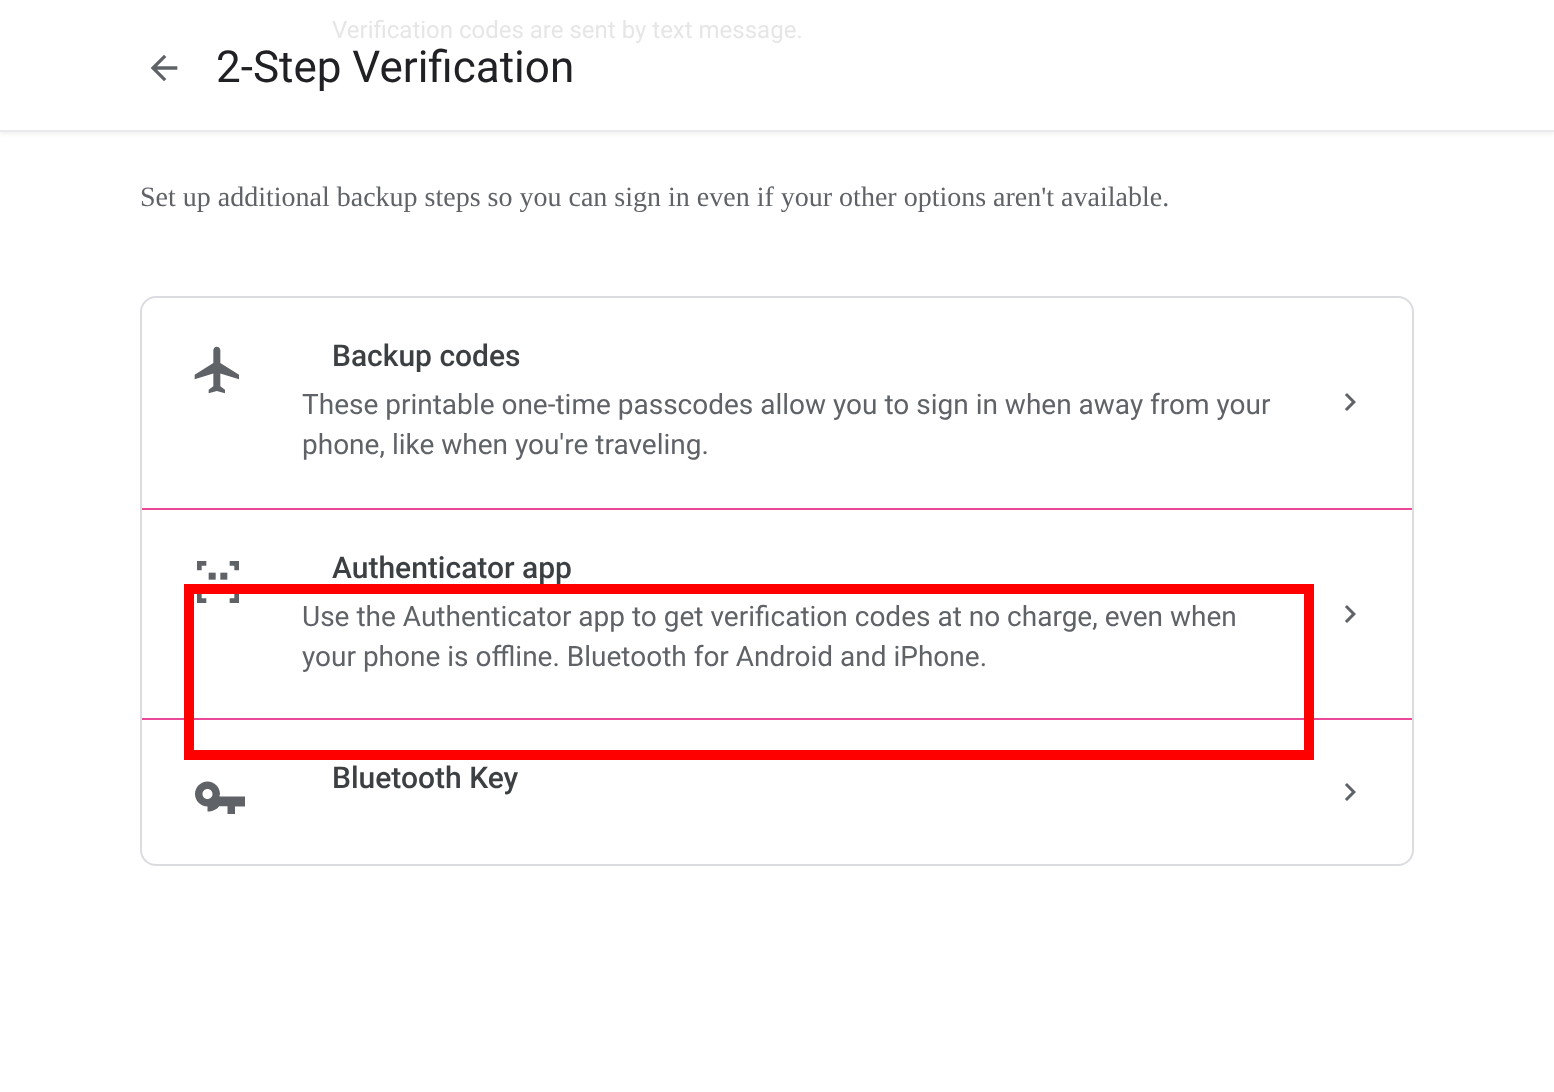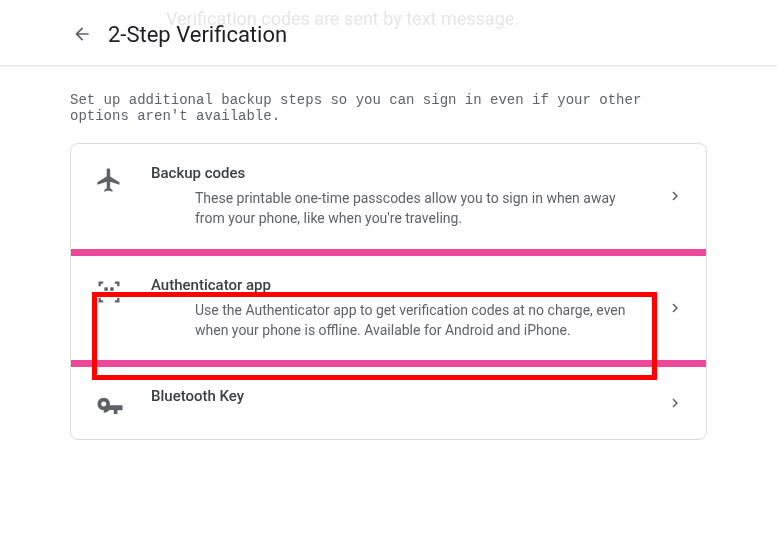--- a/index.html
+++ b/index.html
@@ -8,21 +8,21 @@
     font-family: 'Google Sans', Roboto, Arial, sans-serif;
     background: #fff;
     color: #202124;
     width: 777px;
   }
   .ghost-text {
     position: absolute;
     top: 8px;
     left: 166px;
     color: #e6e6e6;
-    font-size: 18px;
+    font-size: 12px;
     font-family: Roboto, Arial, sans-serif;
   }
   .header {
     display: flex;
     align-items: flex-end;
     padding: 22px 0 18px 72px;
     border-bottom: 1px solid #e8eaed;
     box-shadow: 0 1px 2px rgba(60,64,67,0.08);
     position: relative;
   }
@@ -45,33 +45,33 @@
   }
   .section-heading {
     font-size: 16px;
     font-weight: 400;
     color: #202124;
     margin: 0 0 10px 0;
   }
   .section-sub {
     font-size: 14px;
     color: #5f6368;
-    margin: 0 0 19px 0;
-    font-family: Liberation Mono, monospace;
+    margin: 0 0 40px 0;
+    font-family: Liberation Serif, serif;
   }
   .card {
     border: 1px solid #dadce0;
     border-radius: 8px;
     overflow: hidden;
   }
   .row {
     display: flex;
     align-items: flex-start;
     padding: 20px 24px 20px 24px;
-    border-top: 7px solid #ec4899;
+    border-top: 1px solid #ec4899;
     position: relative;
     cursor: pointer;
   }
   .row:first-child { border-top: none; }
   .row-icon {
     width: 40px;
     flex-shrink: 0;
     color: #5f6368;
     padding-top: 2px;
   }
@@ -80,27 +80,27 @@
     flex: 1;
     padding-left: 16px;
     padding-right: 40px;
   }
   .row-title {
     font-size: 15px;
     font-weight: 500;
     color: #3c4043;
     margin-bottom: 6px;
     font-family: Roboto, Arial, sans-serif;
+    margin-left: 15px;
   }
   .row-desc {
     font-size: 14px;
     line-height: 1.45;
     color: #5f6368;
     font-family: Roboto, Arial, sans-serif;
-    margin-left: 44px;
   }
   .row-chevron {
     position: absolute;
     right: 22px;
     top: 50%;
     transform: translateY(-50%);
     color: #5f6368;
   }
   .row-chevron svg { display:block; }
   .highlight-box {
@@ -156,21 +156,21 @@
           <rect x="8" y="8" width="3" height="3"></rect>
           <rect x="13" y="8" width="3" height="3"></rect>
           <rect x="8" y="13" width="3" height="3"></rect>
           <rect x="13" y="13" width="1.4" height="1.4"></rect>
           <rect x="15" y="15" width="1.4" height="1.4"></rect>
           <rect x="13" y="15" width="1.4" height="1.4"></rect>
         </svg>
       </div>
       <div class="row-body">
         <div class="row-title">Authenticator app</div>
-        <div class="row-desc">Use the Authenticator app to get verification codes at no charge, even when your phone is offline. Available for Android and iPhone.</div>
+        <div class="row-desc">Use the Authenticator app to get verification codes at no charge, even when your phone is offline. Bluetooth for Android and iPhone.</div>
       </div>
       <span class="row-chevron">
         <svg width="18" height="18" viewBox="0 0 24 24" fill="currentColor">
             <path d="M8.59 16.59L13.17 12 8.59 7.41 10 6l6 6-6 6z"></path>
           </svg>
       </span>
     </div>
 
     <div class="row">
       <div class="row-icon">

